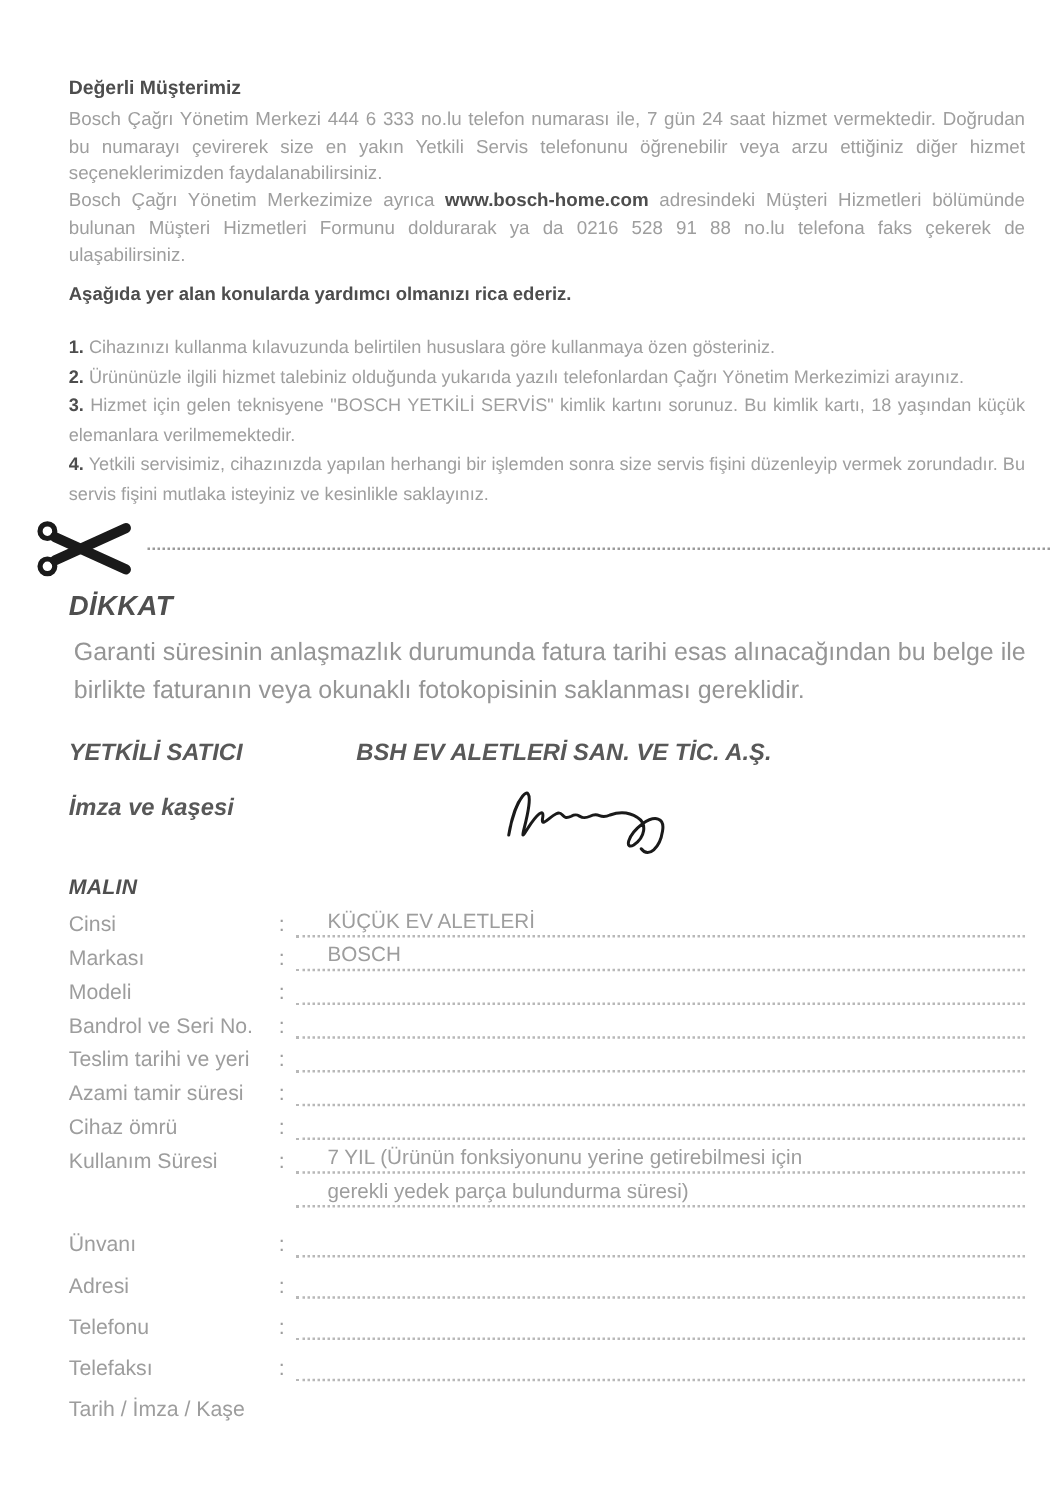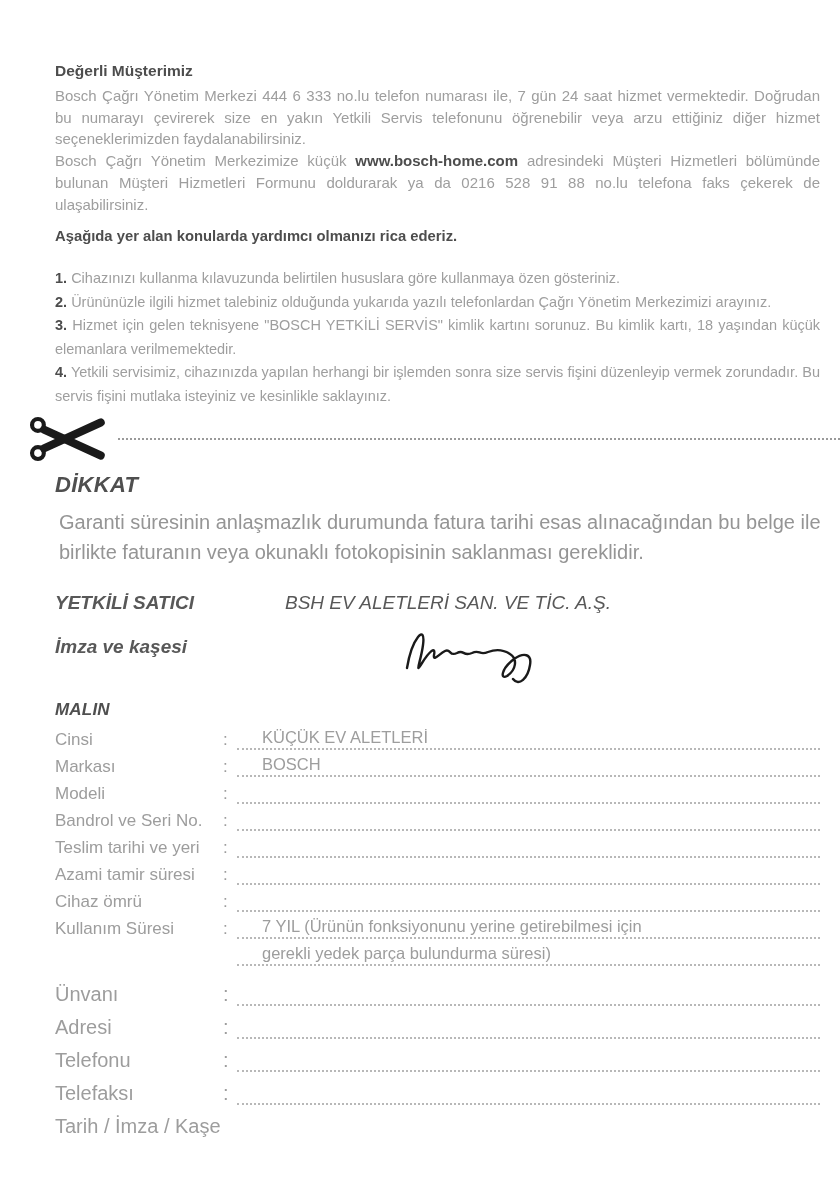--- a/index.html
+++ b/index.html
@@ -61,39 +61,39 @@
   }
 
   
   .dealer { margin-top: 25px; position: relative; height: 108px; }
   .drow { display: flex; align-items: baseline; gap: 27px; }
   .dlabel {
     width: 203px; flex: 0 0 auto;
     font-size: 19px; font-style: italic; font-weight: bold; color: #585858;
   }
   .dcompany {
-    font-size: 19px; font-style: italic; font-weight: normal; color: #585858;
+    font-size: 19px; font-style: italic; font-weight: bold; color: #585858;
   }
   .drow2 { margin-top: 22px; }
   .signature {
     position: absolute; left: 340px; top: 26px;
   }
 
   
   .section-title {
     margin: 0 0 3px 0;
     font-size: 17px; font-style: italic; font-weight: bold;
     color: #4f4f4f; letter-spacing: 0.2px;
   }
   .frow {
     display: flex; align-items: flex-end;
     height: 27px; width: 765px;
     font-size: 17px; color: #9d9d9d;
   }
-  .seller .frow { height: 33px; font-size: 20px; }
+  .seller .frow { height: 33px; font-size: 17px; }
   .flbl { width: 168px; flex: 0 0 auto; white-space: nowrap; }
   .fcolon { width: 14px; flex: 0 0 auto; text-align: left; }
   .fline {
     flex: 1; height: 100%;
     border-bottom: 2px dotted #b8b8b8;
     display: flex; align-items: flex-end;
     padding-left: 25px;
     overflow: hidden;
   }
   .fline .fval {
@@ -105,21 +105,21 @@
   .seller .section-title { margin-bottom: 6px; }
 </style>
 </head>
 <body>
 
 <div class="page">
 
   <section class="intro">
     <h3 class="intro-title">Değerli Müşterimiz</h3>
     <p>Bosch Çağrı Yönetim Merkezi 444 6 333 no.lu telefon numarası ile, 7 gün 24 saat hizmet vermektedir. Doğrudan bu numarayı çevirerek size en yakın Yetkili Servis telefonunu öğrenebilir veya arzu ettiğiniz diğer hizmet seçeneklerimizden faydalanabilirsiniz.</p>
-    <p><span>Bosch Çağrı Yönetim Merkezimize küçük </span><b>www.bosch-home.com</b><span> adresindeki Müşteri Hizmetleri bölümünde bulunan Müşteri Hizmetleri Formunu doldurarak ya da 0216 528 91 88 no.lu telefona faks çekerek de ulaşabilirsiniz.</span></p>
+    <p><span>Bosch Çağrı Yönetim Merkezimize ayrıca </span><b>www.bosch-home.com</b><span> adresindeki Müşteri Hizmetleri bölümünde bulunan Müşteri Hizmetleri Formunu doldurarak ya da 0216 528 91 88 no.lu telefona faks çekerek de ulaşabilirsiniz.</span></p>
   </section>
 
   <section class="help">
     <h4 class="help-title">Aşağıda yer alan konularda yardımcı olmanızı rica ederiz.</h4>
     <p><b>1.</b> <span>Cihazınızı kullanma kılavuzunda belirtilen hususlara göre kullanmaya özen gösteriniz.</span></p>
     <p><b>2.</b> <span>Ürününüzle ilgili hizmet talebiniz olduğunda yukarıda yazılı telefonlardan Çağrı Yönetim Merkezimizi arayınız.</span></p>
     <p><b>3.</b> <span>Hizmet için gelen teknisyene "BOSCH YETKİLİ SERVİS" kimlik kartını sorunuz. Bu kimlik kartı, 18 yaşından küçük elemanlara verilmemektedir.</span></p>
     <p><b>4.</b> <span>Yetkili servisimiz, cihazınızda yapılan herhangi bir işlemden sonra size servis fişini düzenleyip vermek zorundadır. Bu servis fişini mutlaka isteyiniz ve kesinlikle saklayınız.</span></p>
   </section>
 

